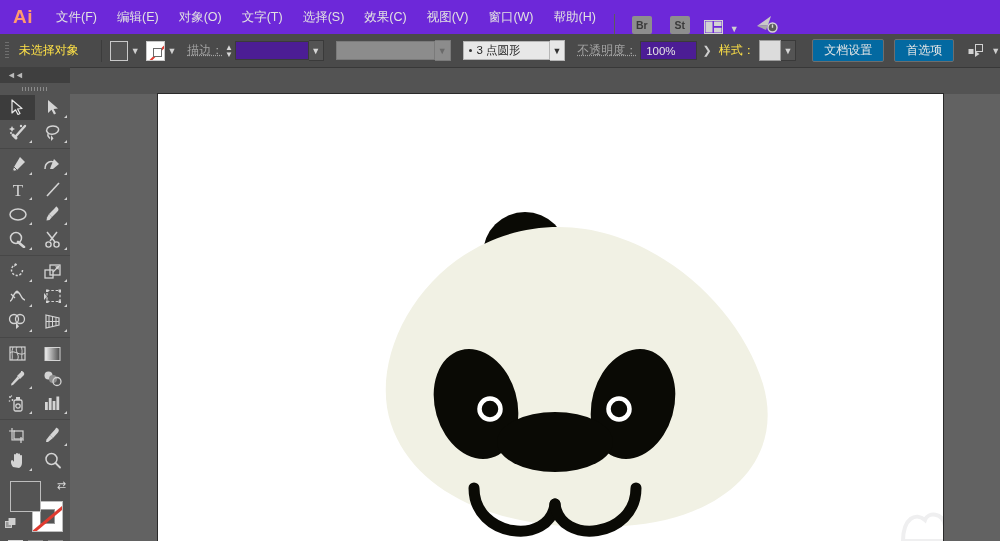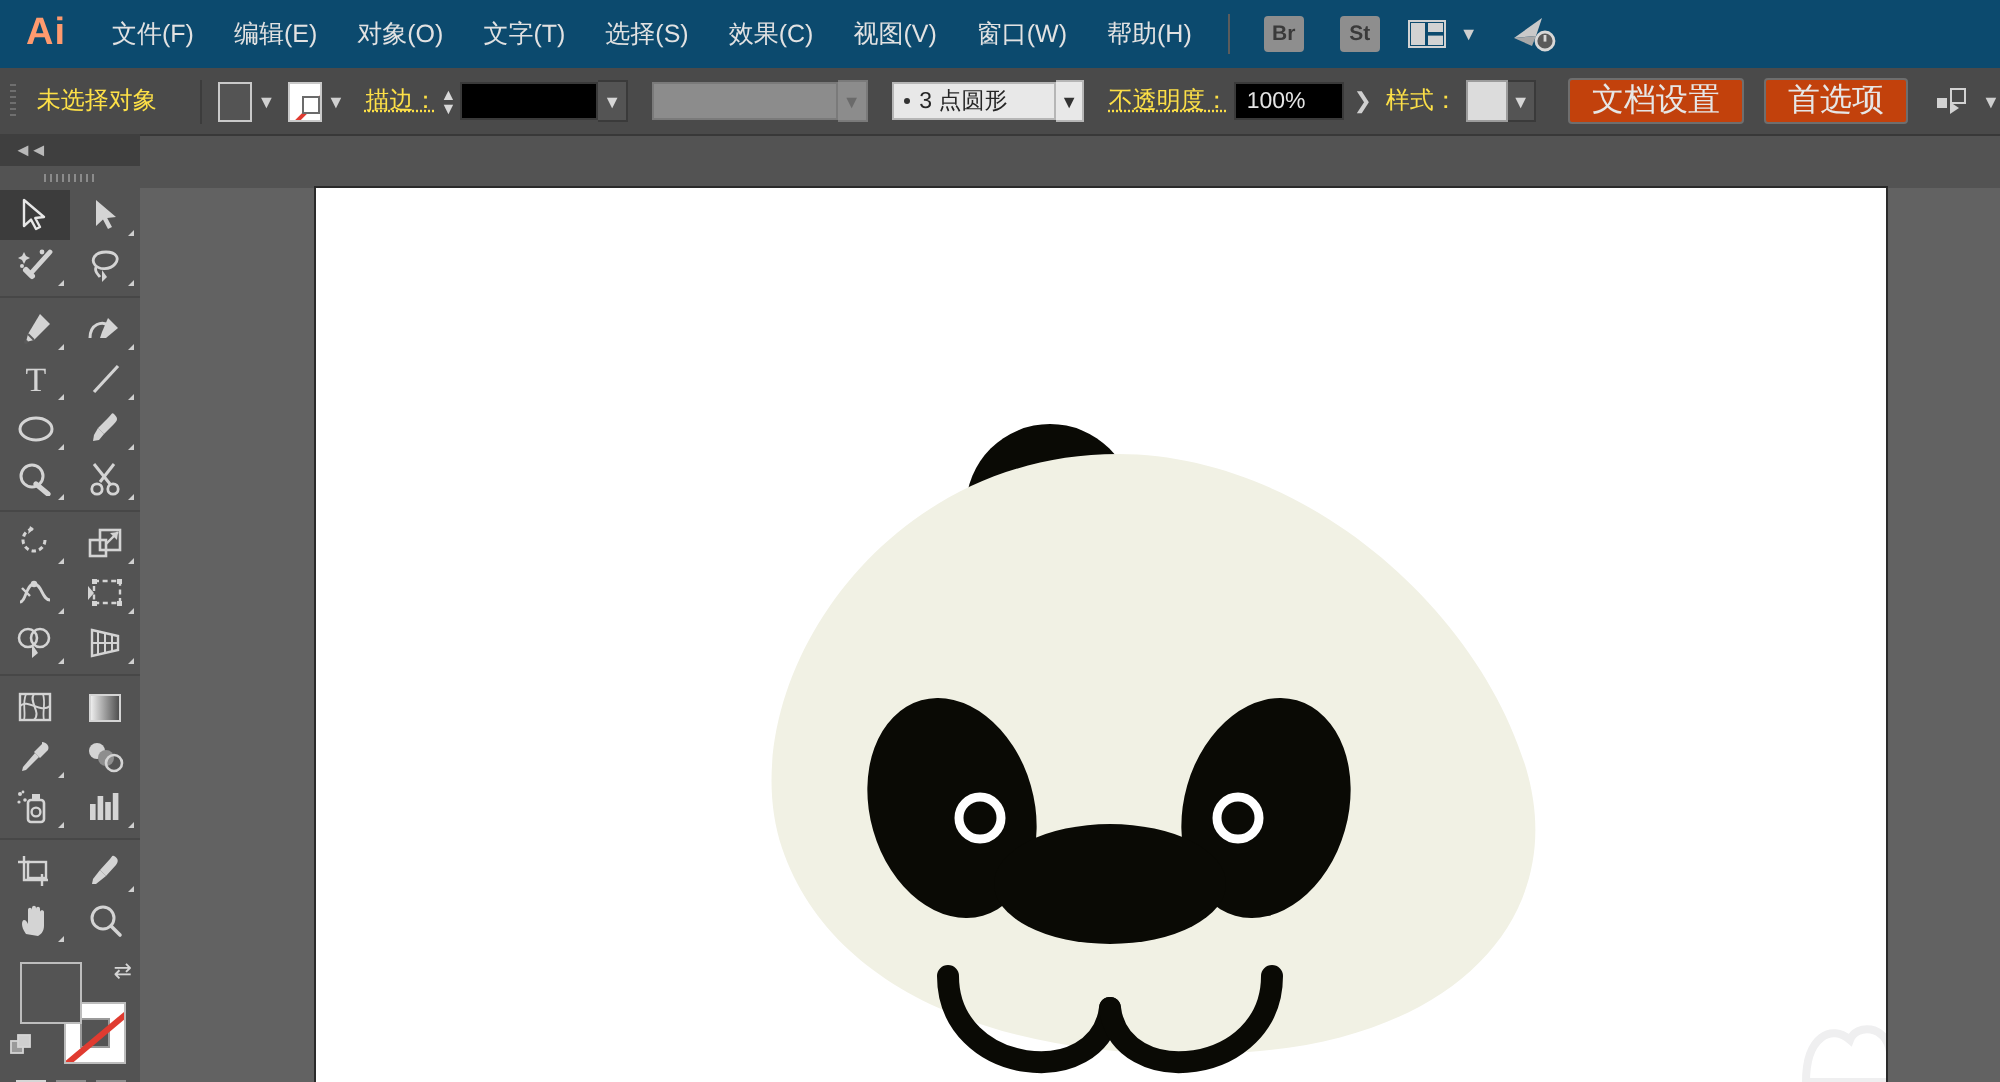--- a/index.html
+++ b/index.html
@@ -7,21 +7,21 @@
     width:1000px;height:541px;overflow:hidden;
     background:#535353;
     font-family:"Liberation Sans","DejaVu Sans",sans-serif;
     -webkit-font-smoothing:antialiased;
   }
   #app{position:relative;width:1000px;height:541px;}
 
   
   .menubar{
     position:absolute;left:0;top:0;width:1000px;height:34px;
-    background:#0c4a6e;display:flex;align-items:center;
+    background:#6d28d9;display:flex;align-items:flex-end;
   }
   .ai-logo{
     width:46px;height:34px;display:flex;align-items:center;justify-content:center;
     color:#ff9a6e;font-size:19px;font-weight:bold;letter-spacing:.5px;
   }
   .menu-item{
     color:#e2e2e2;font-size:12.5px;padding:0 10px;height:34px;
     display:flex;align-items:center;white-space:nowrap;
   }
   .menu-sep{width:1px;height:20px;background:#5c5c5c;margin:0 8px;}
@@ -36,63 +36,63 @@
 
   
   .ctrlbar{
     position:absolute;left:0;top:34px;width:1000px;height:33px;
     background:#4a4a4a;display:flex;align-items:center;
     border-bottom:1px solid #383838;
   }
   .grip{width:4px;height:18px;margin:0 6px 0 5px;
     background:repeating-linear-gradient(to bottom,#6f6f6f 0 1px,transparent 1px 3px);}
   .ctrl-label{color:#fde047;font-size:12px;white-space:nowrap;}
-  .ctrl-label.link{color:#fde047;text-decoration:underline;text-decoration-style:dotted;}
+  .ctrl-label.link{color:#a3a3a3;text-decoration:underline;text-decoration-style:dotted;}
   .vsep{width:1px;height:22px;background:#3c3c3c;margin:0 8px;}
   .swatch{
     width:20px;height:20px;border:1px solid #c9c9c9;box-sizing:border-box;background:#545454;
   }
   .swatch.none{background:#fff;position:relative;overflow:hidden;}
   .swatch.none:after{
     content:"";position:absolute;left:-3px;top:9px;width:30px;height:2px;
     background:#e03b30;transform:rotate(-45deg);
   }
   .swatch.none:before{
     content:"";position:absolute;left:6px;top:6px;width:7px;height:7px;
     border:1px solid #6b6b6b;background:#fff;z-index:1;
   }
   .mini-chev{
     width:16px;height:20px;display:flex;align-items:center;justify-content:center;
     color:#d0d0d0;font-size:9px;
   }
   .stepper{display:flex;flex-direction:column;align-items:center;justify-content:center;
     width:13px;height:20px;color:#d8d8d8;line-height:7px;font-size:8px;}
   .field{
-    height:19px;background:#000000;border:1px solid #3a3a3a;
+    height:19px;background:#4c1d95;border:1px solid #3a3a3a;
     color:#e4e4e4;font-size:11.5px;display:flex;align-items:center;
     padding:0 5px;box-sizing:border-box;
   }
   .field.wide{width:80px;}
   .field.disabled{background:#8c8c8c;border-color:#7a7a7a;width:108px;}
   .field.lit{background:#e8e8e8;color:#262626;border:1px solid #b6b6b6;width:95px;
     justify-content:flex-start;gap:5px;}
   .field.opacity{width:62px;}
   .dot{width:3px;height:3px;background:#333;border-radius:50%;display:inline-block;}
   .chev-btn{
     width:17px;height:21px;background:#545454;border:1px solid #3a3a3a;border-left:none;
     display:flex;align-items:center;justify-content:center;color:#d6d6d6;font-size:9px;
     box-sizing:border-box;
   }
   .chev-btn.light{background:#e8e8e8;color:#333;border-color:#b6b6b6;}
   .chev-btn.grey{background:#8c8c8c;color:#6a6a6a;border-color:#7a7a7a;}
   .arrow-r{color:#cfcfcf;font-size:11px;padding:0 5px;}
   .style-sw{width:22px;height:19px;background:#dcdcdc;border:1px solid #9c9c9c;}
   .btn{
     height:21px;padding:0 11px;border:1px solid #6e6e6e;border-radius:2px;
-    background:#c2410c;color:#e6e6e6;font-size:16px;display:flex;align-items:center;
+    background:#0369a1;color:#e6e6e6;font-size:12px;display:flex;align-items:center;
     white-space:nowrap;
   }
 
   
   .tabbar{
     position:absolute;left:0;top:67px;width:1000px;height:27px;background:#3f3f3f;
   }
   .tabstrip-left{position:absolute;left:0;top:0;width:70px;height:27px;background:#3f3f3f;}
   .doc-tab{
     position:absolute;left:70px;top:0;height:27px;background:#535353;

